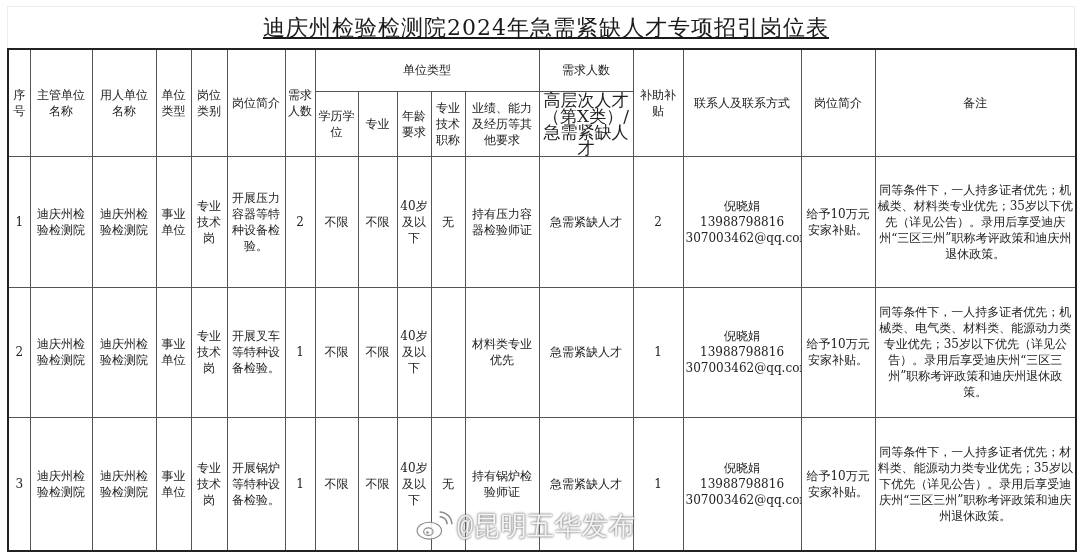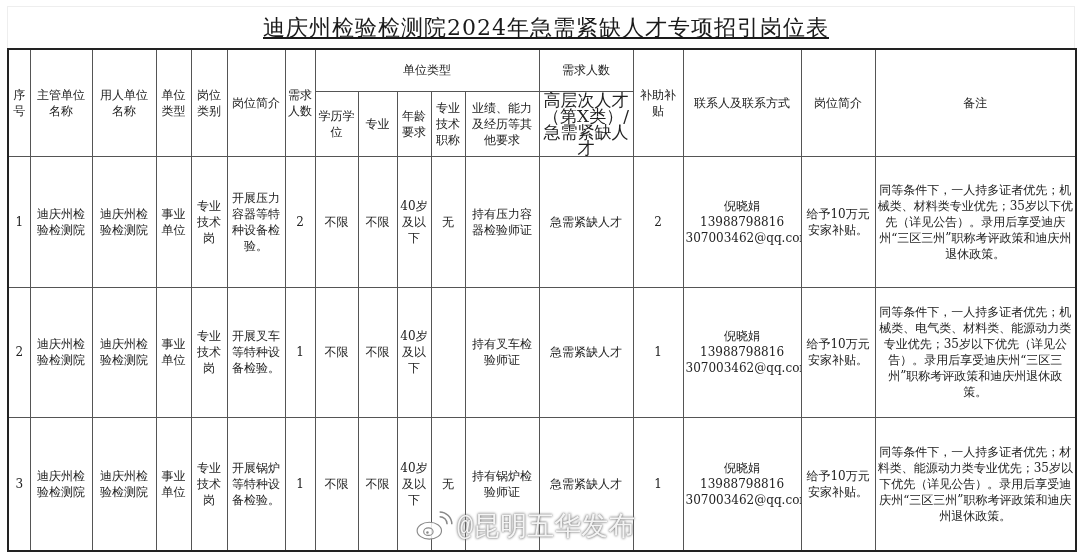--- a/index.html
+++ b/index.html
@@ -109,21 +109,21 @@
         <td class="left big">迪庆州检验检测院</td>
         <td class="left big">迪庆州检验检测院</td>
         <td class="big">事业单位</td>
         <td class="big">专业技术岗</td>
         <td class="left big">开展叉车等特种设备检验。</td>
         <td class="big">1</td>
         <td>不限</td>
         <td>不限</td>
         <td class="sm">40岁及以下</td>
         <td></td>
-        <td class="bold">持有叉车检验师证</td>
+        <td class="bold">材料类专业优先</td>
         <td class="left big">急需紧缺人才</td>
         <td class="big">1</td>
         <td>
           <div>倪晓娟</div>
           <div>13988798816</div>
           <div>307003462@qq.com</div>
         </td>
         <td>给予10万元安家补贴。</td>
         <td class="note">同等条件下，一人持多证者优先；机械类、电气类、材料类、能源动力类专业优先；35岁以下优先（详见公告）。录用后享受迪庆州“三区三州”职称考评政策和迪庆州退休政策。</td>
       </tr>

